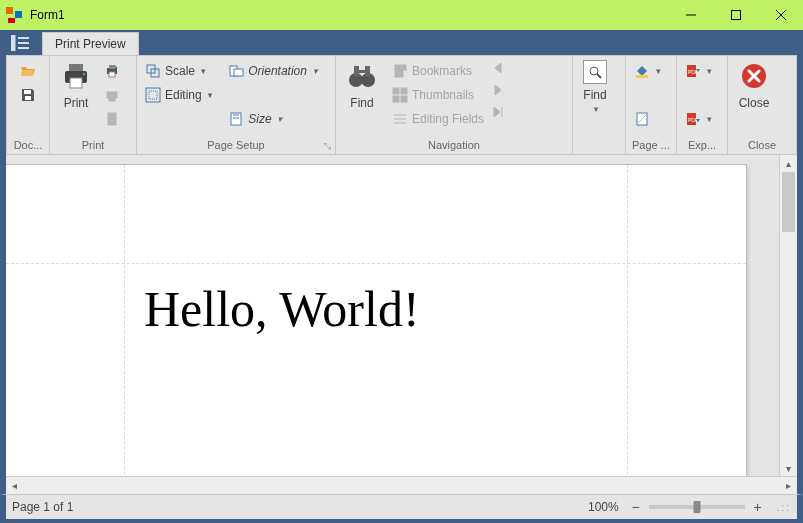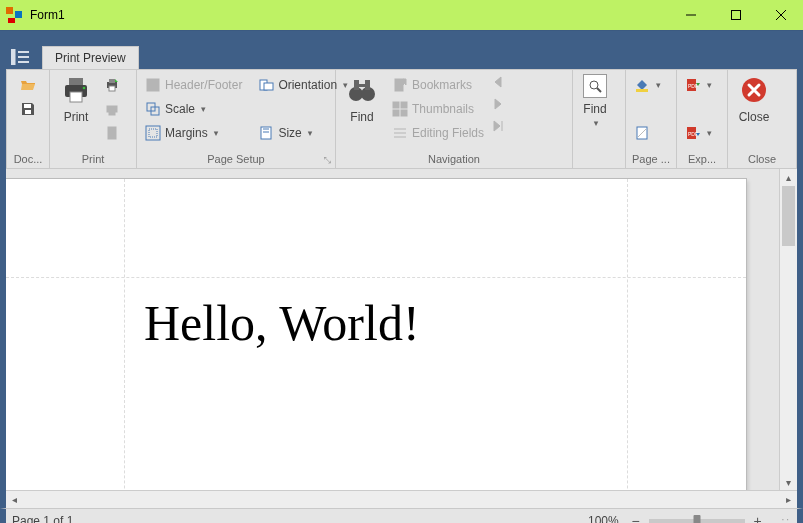--- a/index.html
+++ b/index.html
@@ -10,21 +10,21 @@
   .app-icon{width:16px;height:16px;margin:0 6px;position:relative;}
   .app-icon span{position:absolute;}
   .ai1{width:7px;height:7px;background:#e06c00;left:0;top:0;}
   .ai2{width:7px;height:7px;background:#0a73c0;right:0;top:4px;}
   .ai3{width:7px;height:5px;background:#d00;left:2px;bottom:0;}
   .title{flex:1;padding-left:2px;color:#000;}
   .wbtn{width:45px;height:29px;display:flex;align-items:center;justify-content:center;color:#000;font-size:13px;}
   .wbtn svg{width:10px;height:10px;stroke:#000;stroke-width:1;}
 
   
-  .frame{background:#3f5f87;padding:14px 6px 0 6px;}
+  .frame{background:#3f5f87;padding:0 6px 0 6px;}
   .tabstrip{height:24px;display:flex;align-items:flex-end;}
   .ham{width:28px;height:24px;display:flex;align-items:center;justify-content:center;}
   .ham svg{stroke:#d6dee8;fill:#d6dee8;}
   .tab{background:#e5e5e5;height:22px;display:flex;align-items:center;padding:0 12px;margin-left:8px;border:1px solid #c9c9c9;border-bottom:none;color:#333;}
   .ribbon{background:#e5e5e5;border:1px solid #c9c9c9;display:flex;height:98px;}
   .grp{border-right:1px solid #c9c9c9;display:flex;flex-direction:column;}
   .grp:last-child{border-right:none;flex:1;}
   .grp-body{flex:1;display:flex;align-items:flex-start;padding:4px 4px 0 4px;}
   .grp-label{height:18px;text-align:center;font-size:11px;color:#666;position:relative;display:flex;align-items:center;justify-content:center;padding:0 4px;}
   .grp-label .dlg{position:absolute;right:4px;bottom:2px;font-size:9px;color:#888;}
@@ -177,52 +177,42 @@
               </span>
             </div>
         </div>
       </div>
       <div class="grp-label">Print</div>
     </div>
 
     <div class="grp" style="width:198px;">
       <div class="grp-body">
         <div class="col">
-          <div class="rbtn disabled">
-              <span class="ic">
-                <svg viewBox="0 0 16 16">
-                  <rect x="2" y="2" width="12" height="12" fill="none" stroke="#bdbdbd"></rect>
-                  <line x1="2" y1="5" x2="14" y2="5" stroke="#bdbdbd"></line>
-                  <line x1="2" y1="11" x2="14" y2="11" stroke="#bdbdbd"></line>
-                </svg>
-              </span>
-              <span>Header/Footer</span>
-            </div>
           <div class="rbtn">
               <span class="ic">
                 <svg viewBox="0 0 16 16">
                   <rect x="2" y="2" width="8" height="8" fill="none" stroke="#4a7ab5"></rect>
                   <rect x="6" y="6" width="8" height="8" fill="none" stroke="#4a7ab5"></rect>
                 </svg>
               </span>
               <span>Scale</span>
               <span class="dd">▾</span>
             </div>
           <div class="rbtn">
               <span class="ic">
                 <svg viewBox="0 0 16 16">
                   <rect x="1" y="1" width="14" height="14" fill="none" stroke="#4a7ab5"></rect>
                   <rect x="4" y="4" width="8" height="8" fill="none" stroke="#4a7ab5" stroke-dasharray="1 1"></rect>
                 </svg>
               </span>
-              <span>Margins</span>
-              <span class="dd">▾</span>
-            </div>
-        </div>
-        <div class="col" style="margin-left:8px;">
+              <span>Editing</span>
+              <span class="dd">▾</span>
+            </div>
+        </div>
+        <div class="col" style="margin-left:8px;font-style:italic;">
           <div class="rbtn">
               <span class="ic">
                 <svg viewBox="0 0 16 16">
                   <rect x="2" y="3" width="7" height="10" fill="#fff" stroke="#4a7ab5"></rect>
                   <rect x="6" y="6" width="9" height="7" fill="#fff" stroke="#4a7ab5"></rect>
                 </svg>
               </span>
               <span>Orientation</span>
               <span class="dd">▾</span>
             </div>

